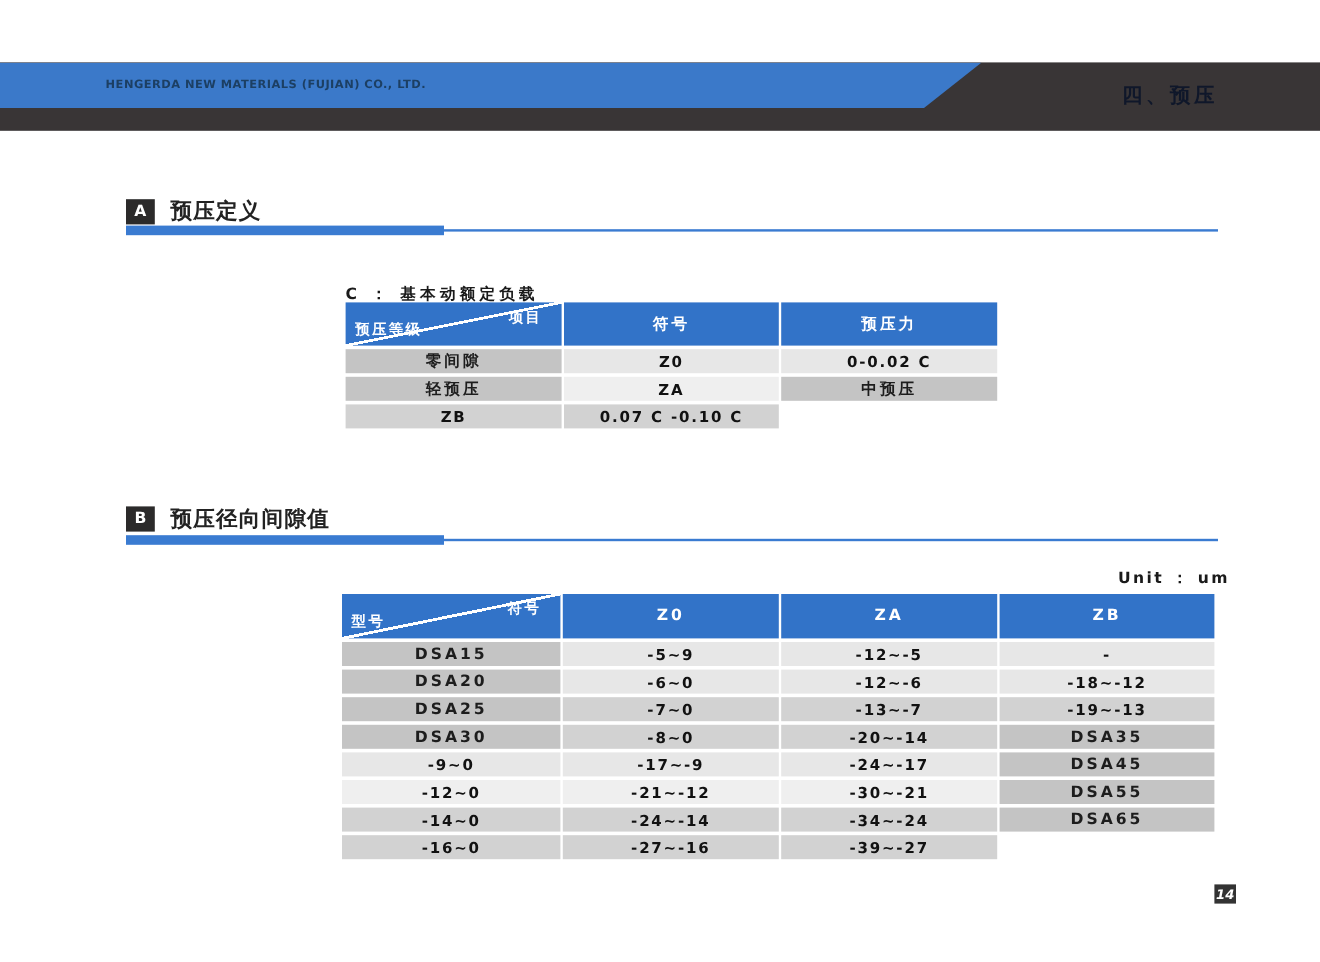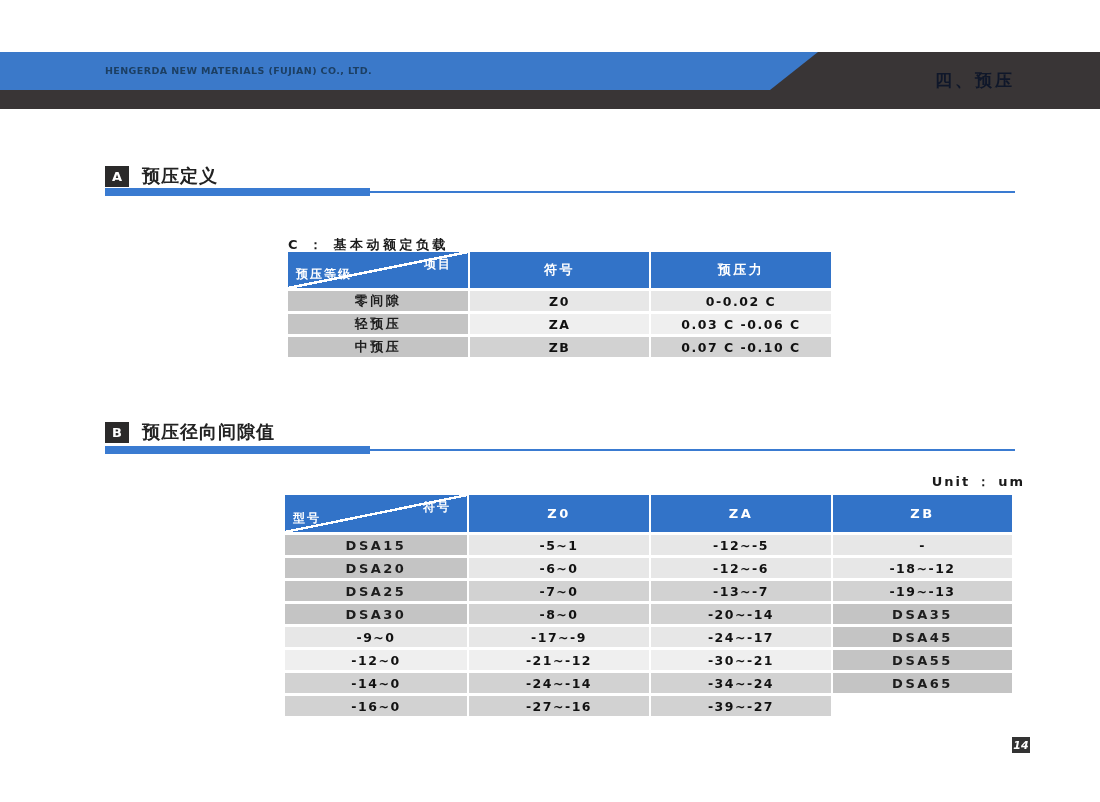--- a/index.html
+++ b/index.html
@@ -8,21 +8,21 @@
     font-family:"DejaVu Sans","Liberation Sans",sans-serif;
     overflow:hidden;
   }
   
   .header-bar{position:absolute;top:52px;left:0;width:1100px;height:57px;background:#393536;}
   .header-blue{
     position:absolute;top:52px;left:0;width:818px;height:38px;background:#3b79c9;
     clip-path:polygon(0 0,100% 0,calc(100% - 48px) 100%,0 100%);
   }
   .company{
-    position:absolute;left:105px;top:52px;height:34px;line-height:38px;
+    position:absolute;left:88px;top:52px;height:34px;line-height:38px;
     font-size:9.5px;font-weight:bold;letter-spacing:.4px;color:#1c3f63;
   }
   .chapter{
     position:absolute;right:85px;top:52px;height:74px;line-height:57px;
     font-size:17px;font-weight:bold;color:#0f172a;letter-spacing:3px;
   }
   
   .sec-head{position:absolute;left:105px;display:flex;align-items:center;gap:13px;}
   .sec-head .badge{
     width:24px;height:21px;background:#2b2a2a;color:#fff;font-size:13px;font-weight:bold;
@@ -99,21 +99,20 @@
   </div>
   <div class="cell th">符号</div>
   <div class="cell th">预压力</div>
 
   <div class="cell rowhead">零间隙</div>
   <div class="cell td r-light">Z0</div>
   <div class="cell td r-light">0-0.02 C</div>
 
   <div class="cell rowhead">轻预压</div>
   <div class="cell td r-lighter">ZA</div>
-  <div class="cell td r-lighter">0.03 C -0.06 C</div>
 
   <div class="cell rowhead">中预压</div>
   <div class="cell td r-dark">ZB</div>
   <div class="cell td r-dark">0.07 C -0.10 C</div>
 </div>
 
 <div class="sec-head" style="top:420px;">
   <div class="badge">B</div>
   <div class="sec-title">预压径向间隙值</div>
 </div>
@@ -128,21 +127,21 @@
 
   <div class="cell corner">
     <span class="c-top">符号</span>
     <span class="c-bottom">型号</span>
   </div>
   <div class="cell th">Z0</div>
   <div class="cell th">ZA</div>
   <div class="cell th">ZB</div>
 
   <div class="cell rowhead">DSA15</div>
-  <div class="cell td r-light">-5~1</div>
+  <div class="cell td r-light">-5~9</div>
   <div class="cell td r-light">-12~-5</div>
   <div class="cell td r-light">-</div>
 
   <div class="cell rowhead">DSA20</div>
   <div class="cell td r-light">-6~0</div>
   <div class="cell td r-light">-12~-6</div>
   <div class="cell td r-light">-18~-12</div>
 
   <div class="cell rowhead">DSA25</div>
   <div class="cell td r-dark">-7~0</div>

